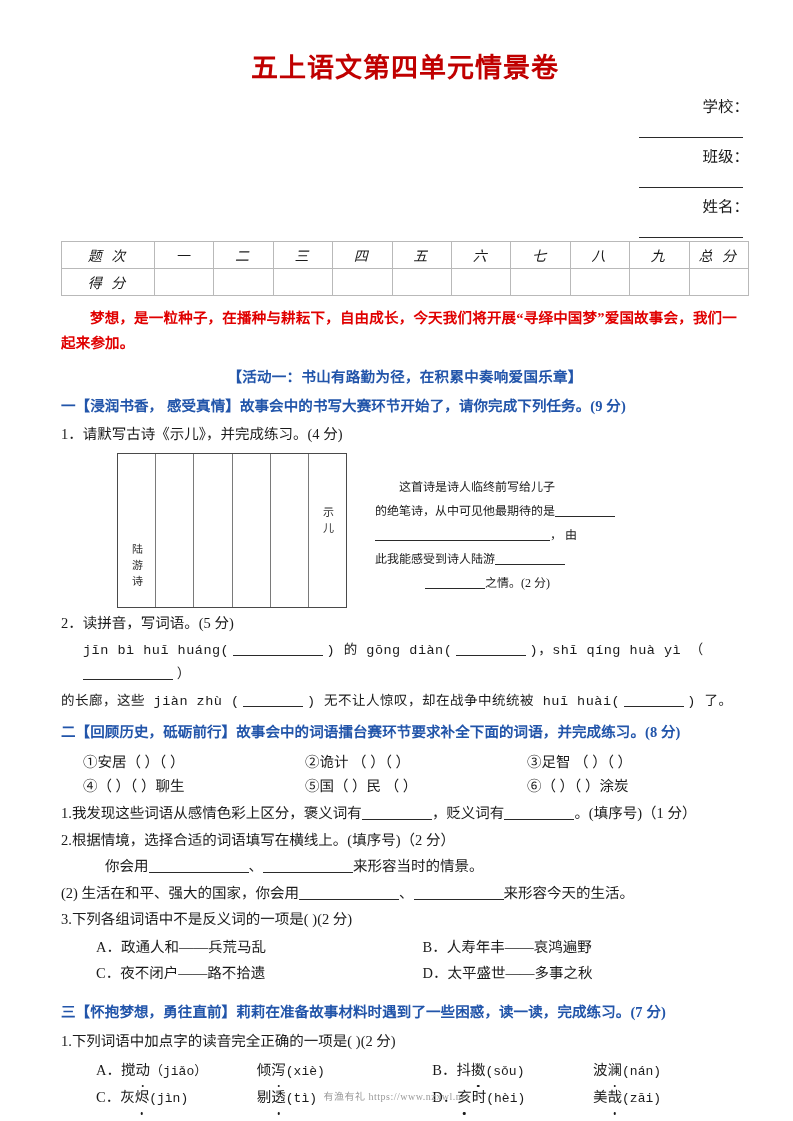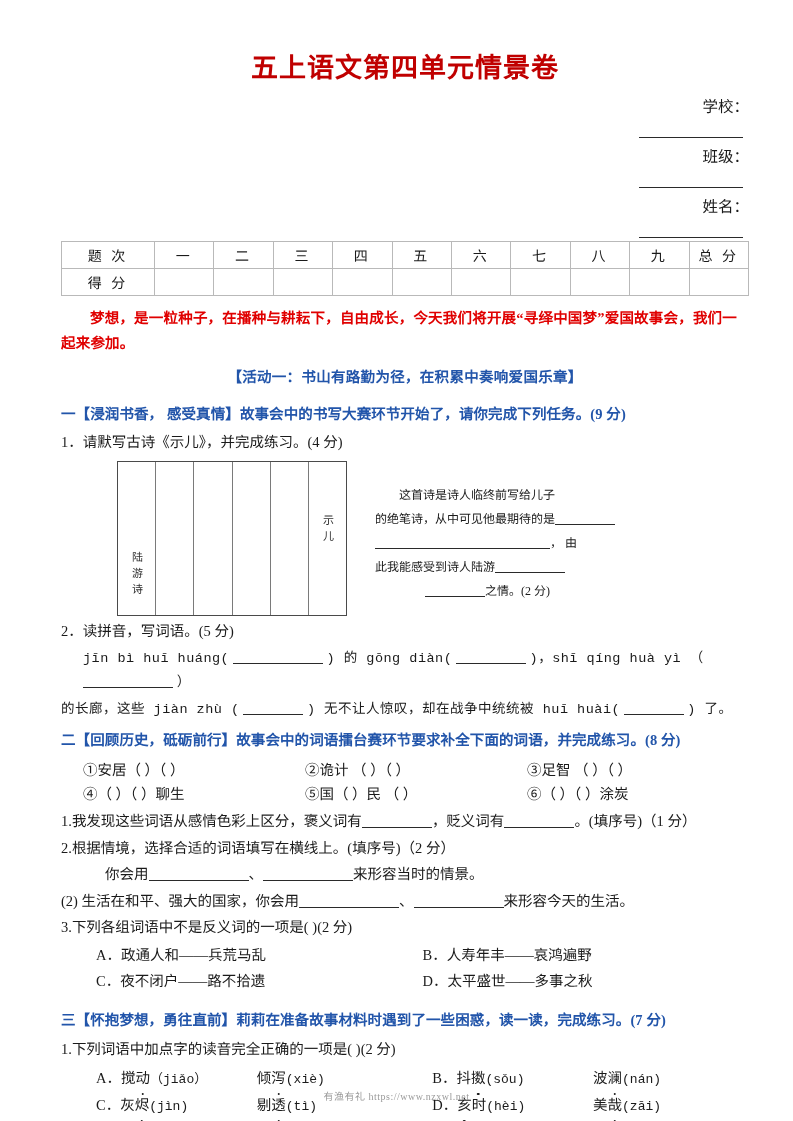--- a/index.html
+++ b/index.html
@@ -63,20 +63,21 @@
     font-size: 15px;
     margin: 0 0 6px 0;
   }
 
   
   .score-table {
     border-collapse: collapse;
     width: 688px;
     margin: 1px auto 4px auto;
     table-layout: fixed;
+    font-style: italic;
   }
   .score-table td {
     border: 1px solid #b9b9b9;
     height: 26px;
     text-align: center;
     vertical-align: middle;
     font-size: 14px;
     letter-spacing: 3px;
     padding: 0;
   }
@@ -92,21 +93,21 @@
     margin: 10px 0 2px 0;
     letter-spacing: 0.2px;
   }
 
   
   .activity-banner {
     text-align: center;
     color: #2255aa;
     font-weight: bold;
     font-size: 14.5px;
-    margin: 8px 0 18px 0;
+    margin: 8px 0 10px 0;
     letter-spacing: 0.3px;
   }
 
   
   .sect-head {
     color: #2255aa;
     font-weight: bold;
     font-size: 14.5px;
     margin: 9px 0 6px 0;
     line-height: 1.5;

